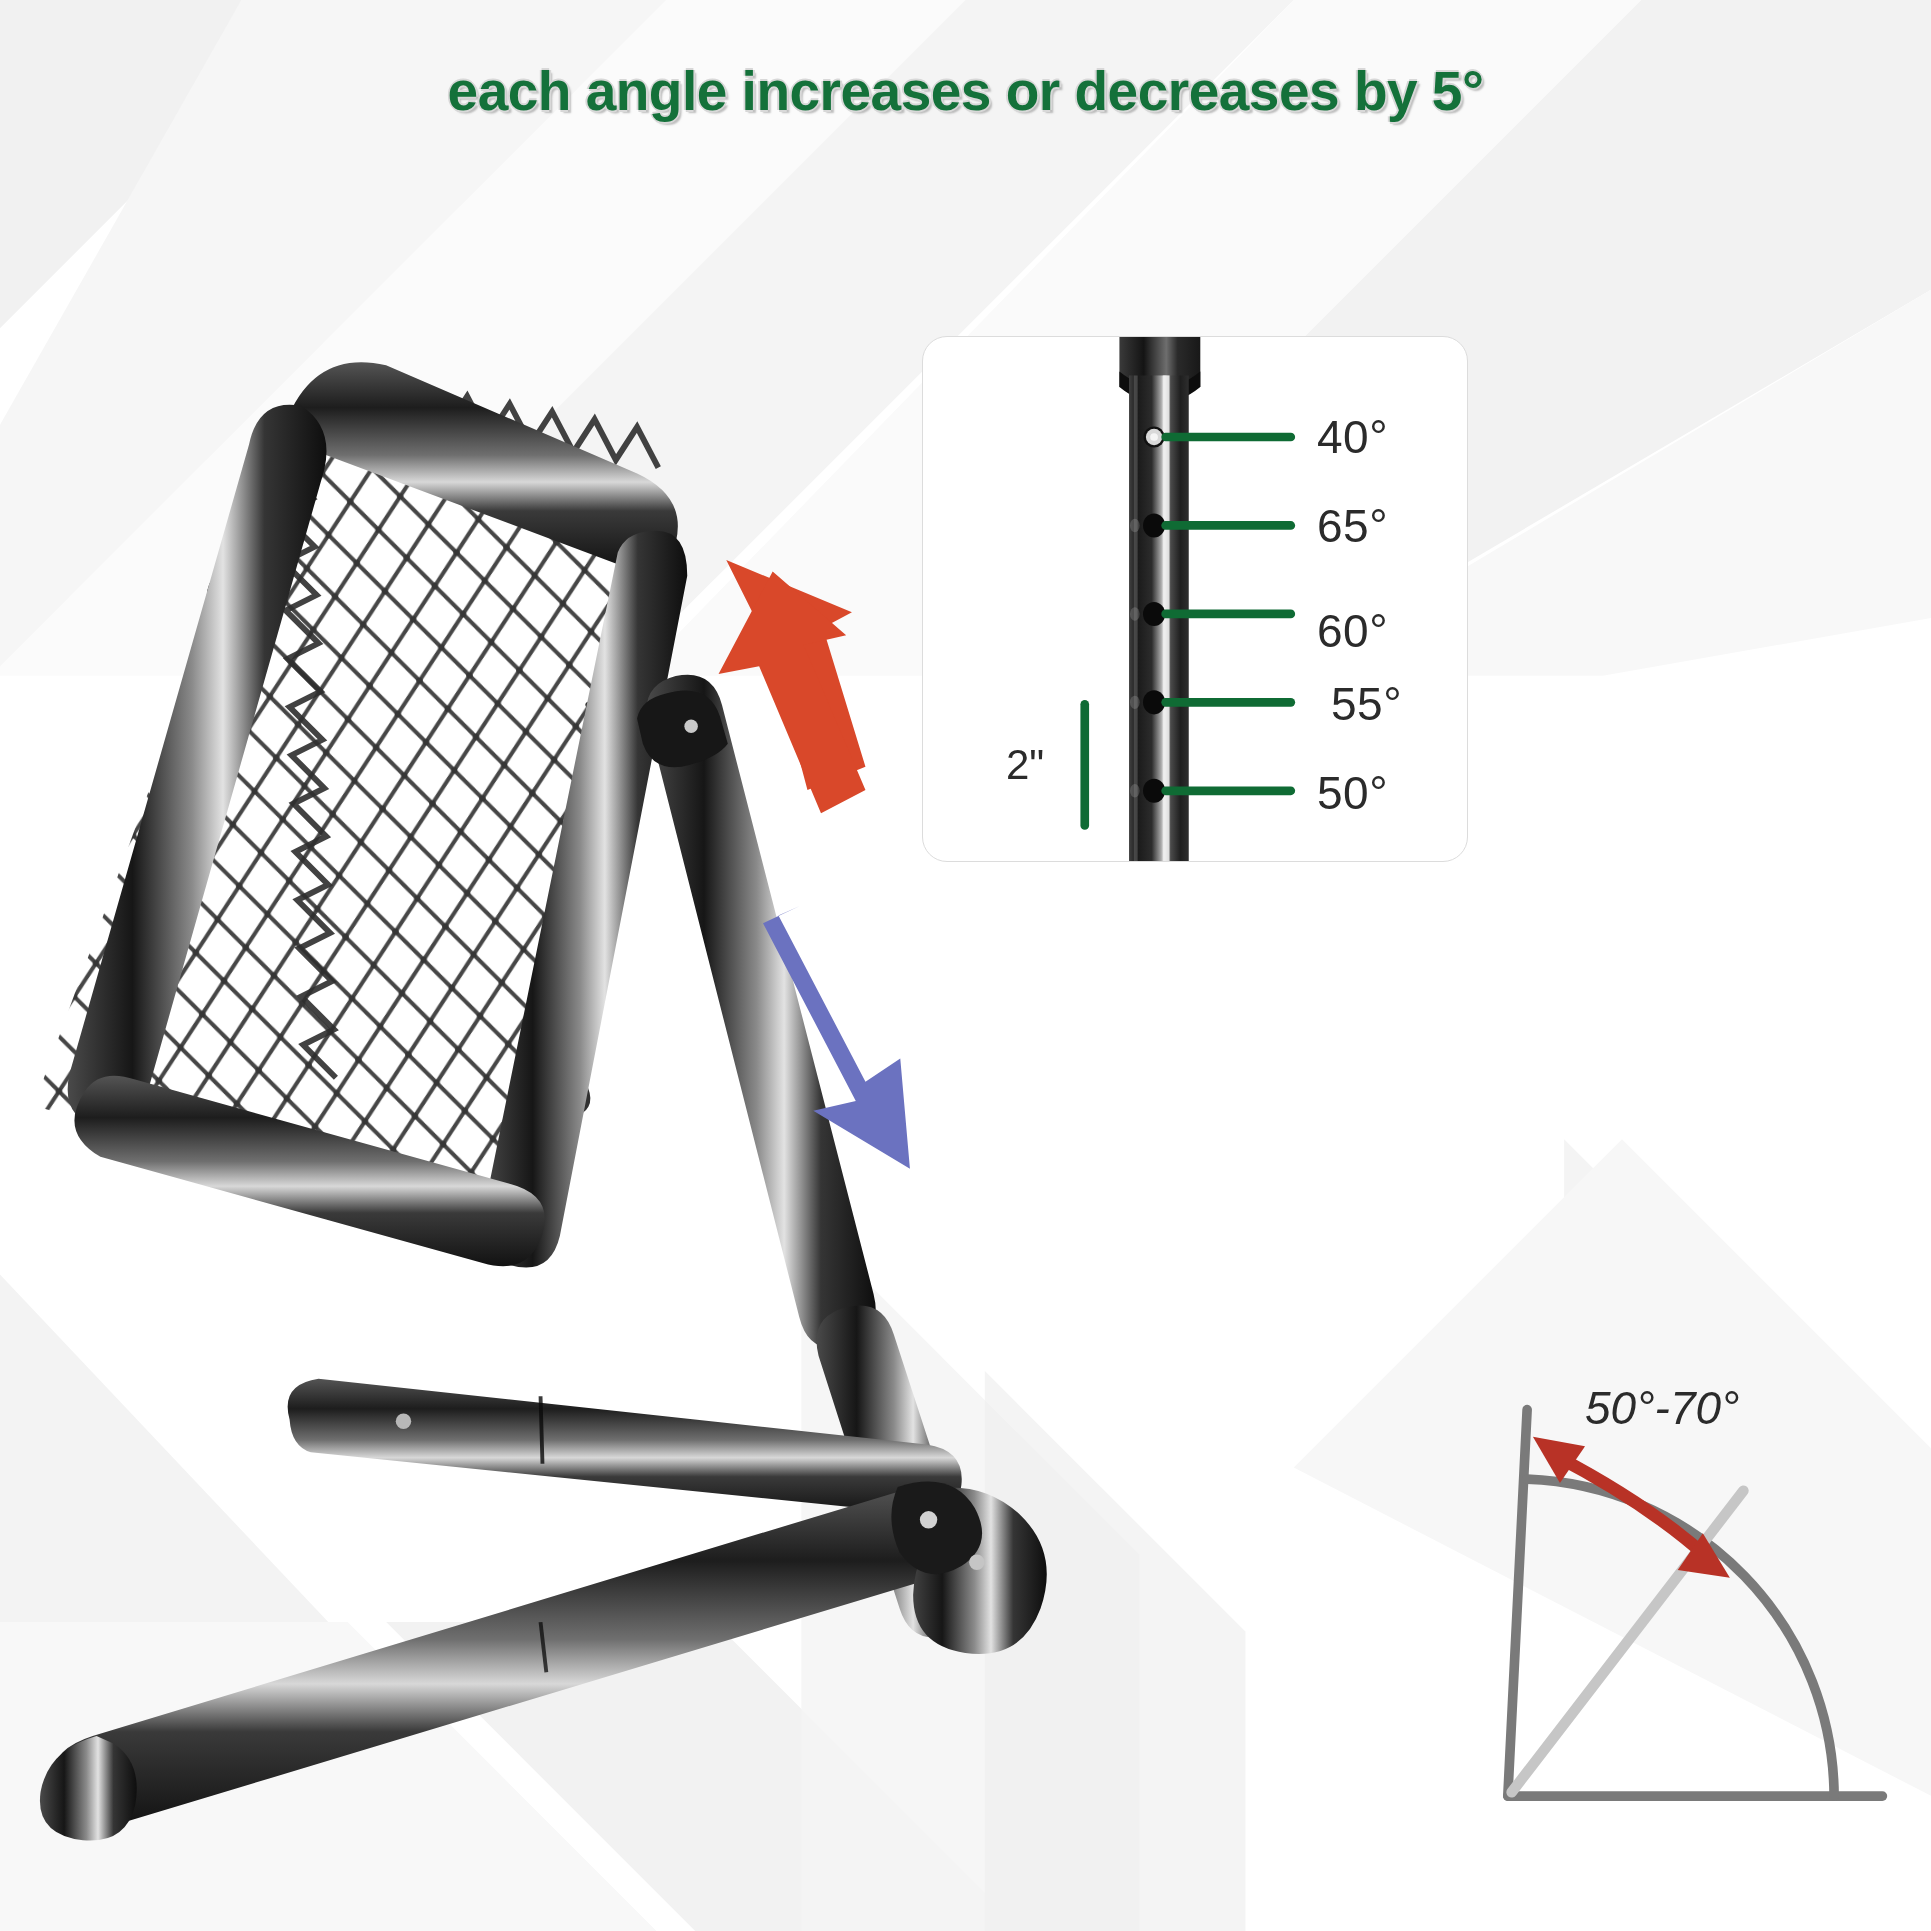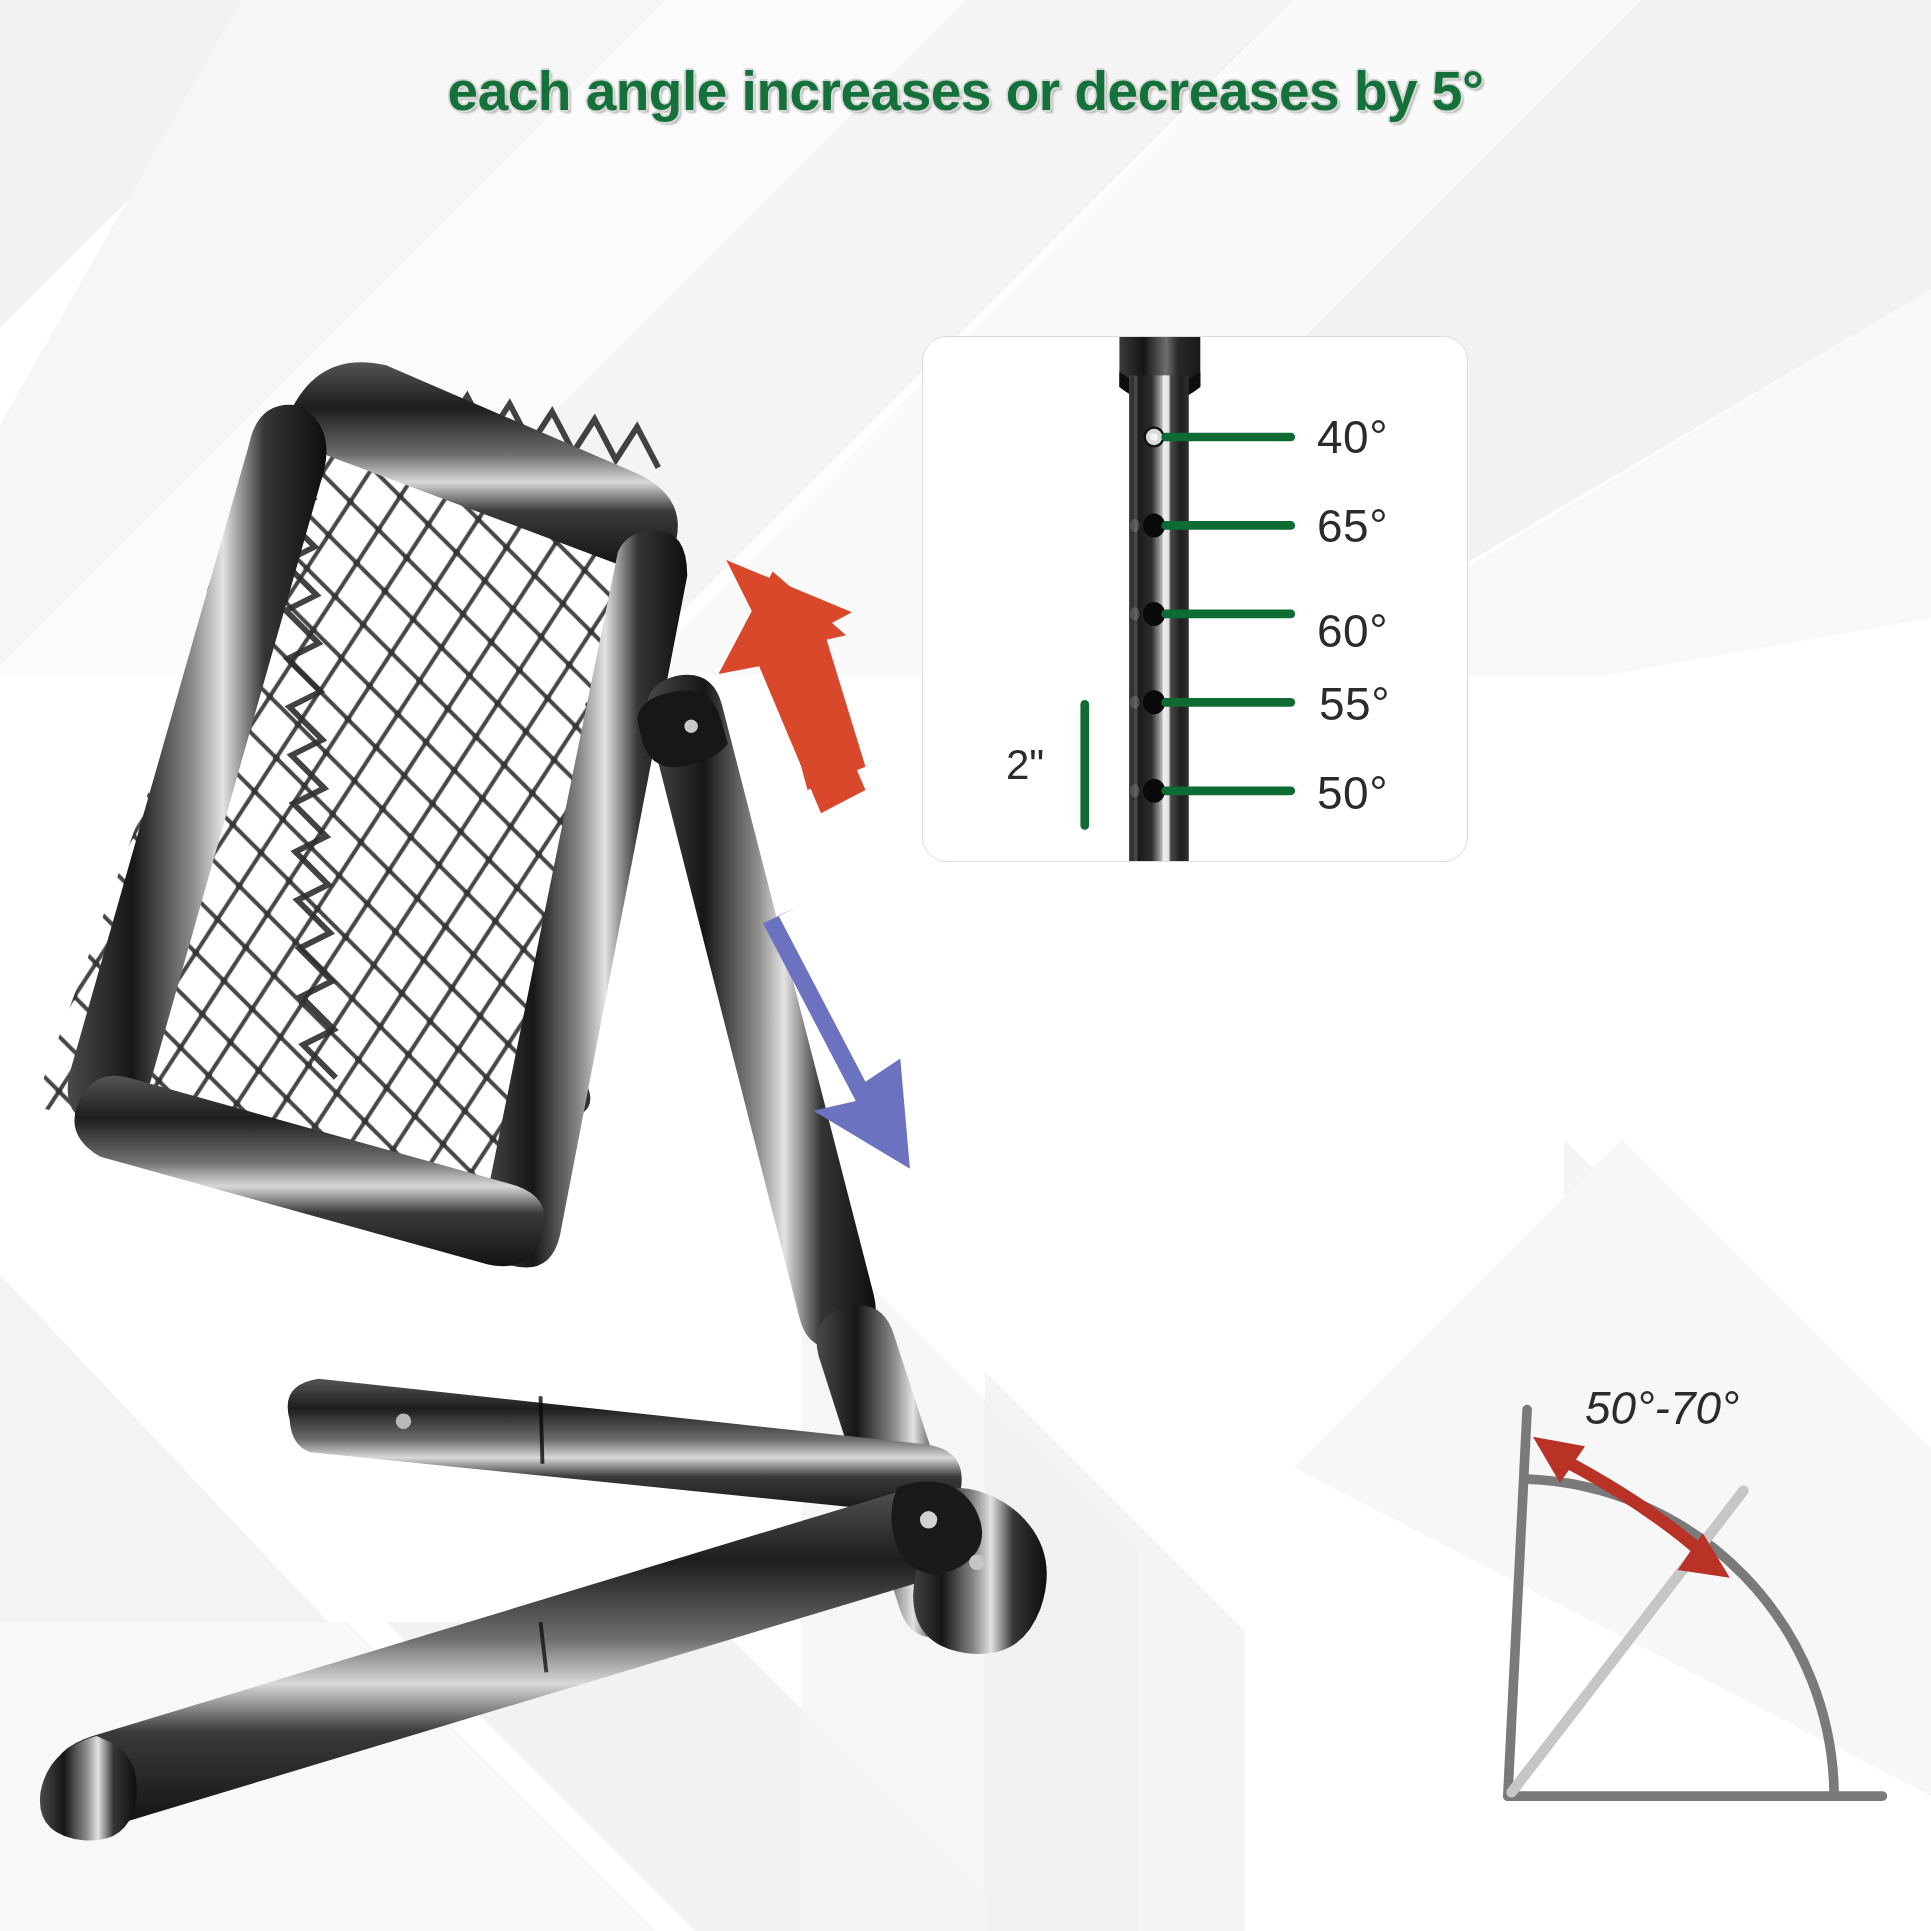--- a/index.html
+++ b/index.html
@@ -288,21 +288,21 @@
       <line x1="252" y1="380" x2="382" y2="380"></line>
       <line x1="252" y1="472" x2="382" y2="472"></line>
     </g>
 
     <line x1="168" y1="382" x2="168" y2="508" stroke="#0f6b34" stroke-width="9" stroke-linecap="round"></line>
   </svg>
 
   <span class="deg-label" style="left:394px; top:73px;">40°</span>
   <span class="deg-label" style="left:394px; top:162px;text-align:right;">65°</span>
   <span class="deg-label" style="left:394px; top:239px;margin-top:28px;">60°</span>
-  <span class="deg-label" style="left:396px; top:340px;">55°</span>
+  <span class="deg-label" style="left:408px; top:340px;">55°</span>
   <span class="deg-label" style="left:394px; top:429px;">50°</span>
 
   <span class="inch-label" style="left:83px; top:404px;">2"</span>
 </div>
 
 <div class="angle-diagram">
   <svg viewBox="0 0 520 560" preserveAspectRatio="none">
 
     <line x1="112" y1="70" x2="92" y2="470" stroke="#7a7a7a" stroke-width="10" stroke-linecap="round"></line>
 

